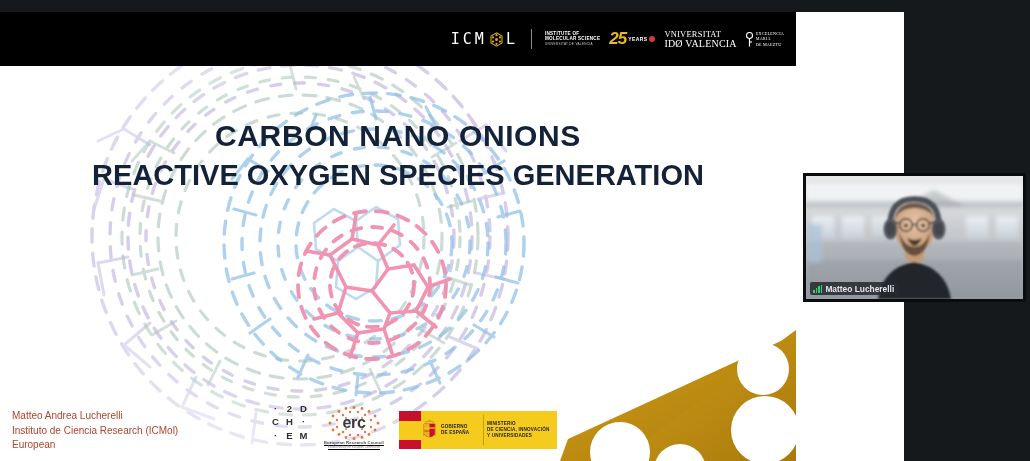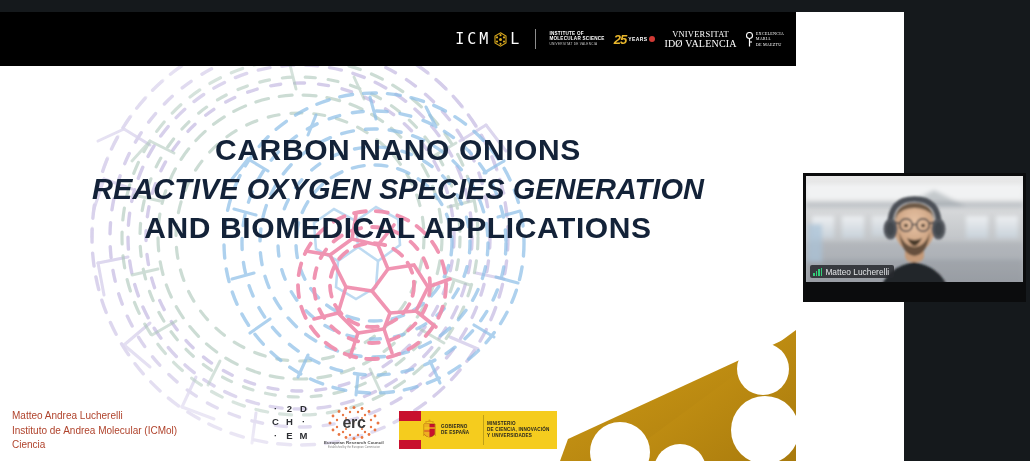--- a/index.html
+++ b/index.html
@@ -32,55 +32,55 @@
   .icmol { display:flex; align-items:center; gap:3px; }
   .icmol-txt { color:#ffffff; font-size:15px; font-weight:400; letter-spacing:3px;
                font-family:"DejaVu Sans Mono", monospace; }
   .icmol-hex { width:13px; height:15px; position:relative; }
   .vbar { width:1px; height:20px; background:#8d8d8d; margin:0 4px; }
   .inst { line-height:1.08; }
   .inst .l1 { color:#fff; font-size:4.6px; font-weight:bold; letter-spacing:.25px; }
   .inst .l2 { color:#fff; font-size:4.6px; font-weight:bold; letter-spacing:.25px; }
   .inst .l3 { color:#c9c9c9; font-size:3.1px; letter-spacing:.3px; margin-top:1px; }
   .yr { display:flex; align-items:center; gap:2px; }
-  .yr-25 { color:#e8b62c; font-size:13px; font-weight:bold; font-style:italic; letter-spacing:-1px; }
+  .yr-25 { color:#e8b62c; font-size:17px; font-weight:bold; font-style:italic; letter-spacing:-1px; }
   .yr-years { color:#ffffff; font-size:5px; font-weight:bold; letter-spacing:.4px; }
   .yr-dot { width:6px; height:6px; border-radius:50%; background:#d13a35; }
-  .uv { color:#ffffff; line-height:1; text-align:center;
+  .uv { color:#ffffff; line-height:1; 
         font-family:"Liberation Serif", serif; }
   .uv .u1 { font-size:8.5px; letter-spacing:.2px; }
   .uv .u2 { font-size:10px; letter-spacing:.2px; margin-top:.5px; }
   .maeztu { display:flex; align-items:center; gap:3px; }
   .maeztu-key { width:7px; height:15px; position:relative; }
   .maeztu-txt { color:#fff; font-size:4.2px; line-height:1.25;
                 font-family:"Liberation Serif", serif; letter-spacing:.2px; }
 
   
-  .title { position:absolute; left:0; top:118px; width:796px; z-index:3;
+  .title { position:absolute; left:0; top:104px; width:796px; z-index:3;
            text-align:center; color:#132238; font-weight:bold;
            font-size:30px; line-height:1.33; letter-spacing:.6px; }
   .title .ln { display:block; white-space:nowrap; }
-  .title .ln2 { font-size:29px; letter-spacing:0px;font-style:italic; }
+  .title .ln2 { font-size:29px; letter-spacing:0px; }
 
   
   .author { position:absolute; left:12px; bottom:9px; z-index:3;
             color:#b0432c; font-size:10px; line-height:1.42; }
   .author div { white-space:nowrap; }
 
   
   .footlogos { position:absolute; left:270px; bottom:12px; z-index:3;
                display:flex; align-items:flex-end; gap:12px; }
 
   .chem2d { display:grid; grid-template-columns:repeat(3,1fr);
             gap:1px 3px; font-size:9.5px; font-weight:bold; color:#2d2f33;
             font-family:"Liberation Sans", sans-serif; line-height:1.35;
             margin-bottom:6px; }
   .chem2d span { text-align:center; width:11px; }
 
-  .erc { width:66px; text-align:center; }
+  .erc { width:66px; text-align:center;text-decoration:underline; }
   .erc-mark { position:relative; width:66px; height:36px; }
   .erc-mark .erctxt { position:absolute; left:0; top:9px; width:66px; text-align:center;
         font-size:16px; font-weight:bold; color:#3a3a3a; letter-spacing:-.3px;
         font-family:"Liberation Sans", sans-serif; }
   .erc-c1 { font-size:4.3px; color:#4a4a4a; font-weight:bold; letter-spacing:.1px; margin-top:-1px; }
   .erc-c2 { font-size:2.6px; color:#7a7a7a; letter-spacing:.1px; margin-top:1px; }
 
   .gob { display:flex; height:38px; width:158px; background:#f5cc1e;
          align-items:stretch; }
   .gob-flag { width:22px; display:flex; flex-direction:column; }
@@ -91,22 +91,22 @@
             font-size:4.6px; font-weight:bold; color:#1f1f1f; line-height:1.3;
             letter-spacing:.2px; padding-left:3px; width:42px; }
   .gob-sep { width:1px; background:#bfa016; margin:4px 3px; }
   .gob-t2 { display:flex; flex-direction:column; justify-content:center;
             font-size:4.6px; font-weight:bold; color:#1f1f1f; line-height:1.35;
             letter-spacing:.2px; padding-right:3px; flex:1; }
 
   
   .video { position:absolute; left:803px; top:173px; width:223px; height:129px;
            background:#0b0c0d; overflow:hidden; }
-  .vid-inner { position:absolute; left:3px; top:3px; width:217px; height:106px;
-               overflow:hidden; }
+  .vid-inner { position:absolute; left:3px; top:3px; width:217px; height:123px;
+               overflow:hidden;font-weight:bold; }
   .vid-bg { position:absolute; left:0; top:0; width:217px; height:123px; }
   .namebar { position:absolute; left:4px; bottom:4px; height:13px;
              display:flex; align-items:center; gap:3px; padding:0 5px 0 3px;
              background:rgba(38,41,45,.86); border-radius:2px; }
   .bars { display:flex; align-items:flex-end; gap:1px; height:8px; }
   .bars i { width:1.6px; background:#32d07a; display:block; }
   .bars i:nth-child(1){height:3px;} .bars i:nth-child(2){height:5px;}
   .bars i:nth-child(3){height:7px;} .bars i:nth-child(4){height:8px;}
   .namebar span { color:#e4e6e8; font-size:8.4px; white-space:nowrap; }
 </style>
@@ -316,27 +316,26 @@
             <span>MARIA</span><br>
             <span>DE MAEZTU</span>
           </span>
         </div>
       </div>
     </div>
 
     <div class="title">
       <span class="ln">CARBON NANO ONIONS</span>
       <span class="ln ln2">REACTIVE OXYGEN SPECIES GENERATION</span>
-      <span class="ln">AND BIOMEDICAL APPLICATIONS</span>
     </div>
 
     <div class="author">
       <div>Matteo Andrea Lucherelli</div>
-      <div>Instituto de Andrea Molecular (ICMol)</div>
-      <div>Ciencia</div>
+      <div>Instituto de Ciencia Research (ICMol)</div>
+      <div>European</div>
     </div>
 
     <div class="footlogos">
 
       <div class="chem2d">
         <span>·</span>
         <span>2</span>
         <span>D</span>
         <span>C</span>
         <span>H</span>

